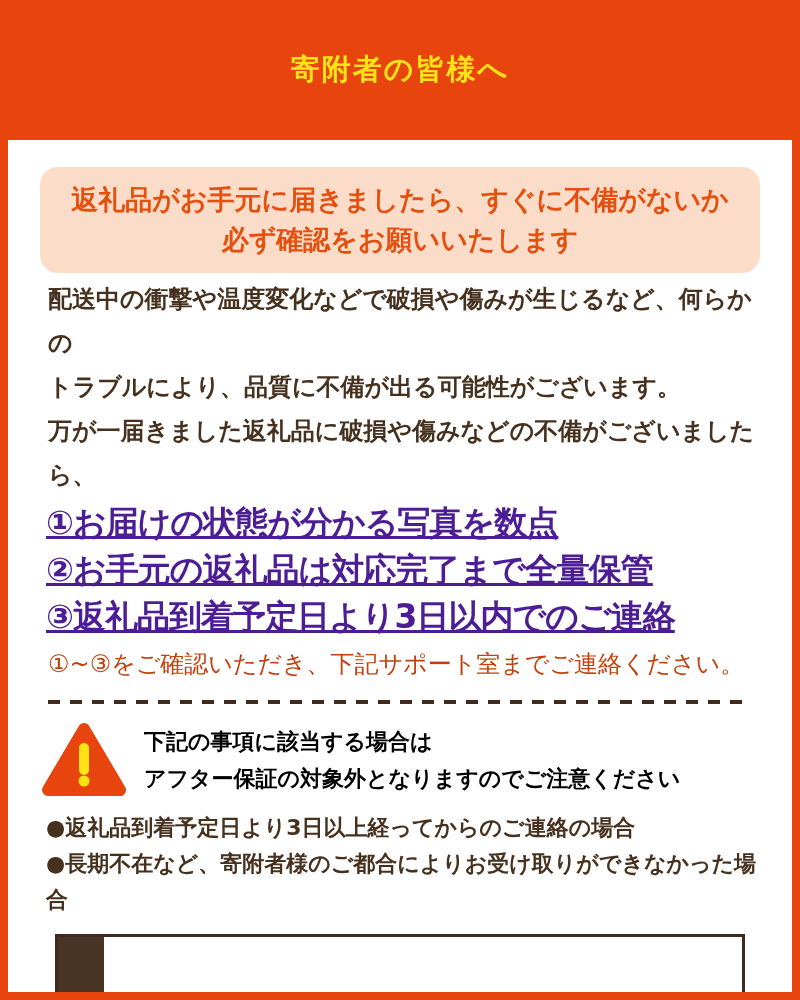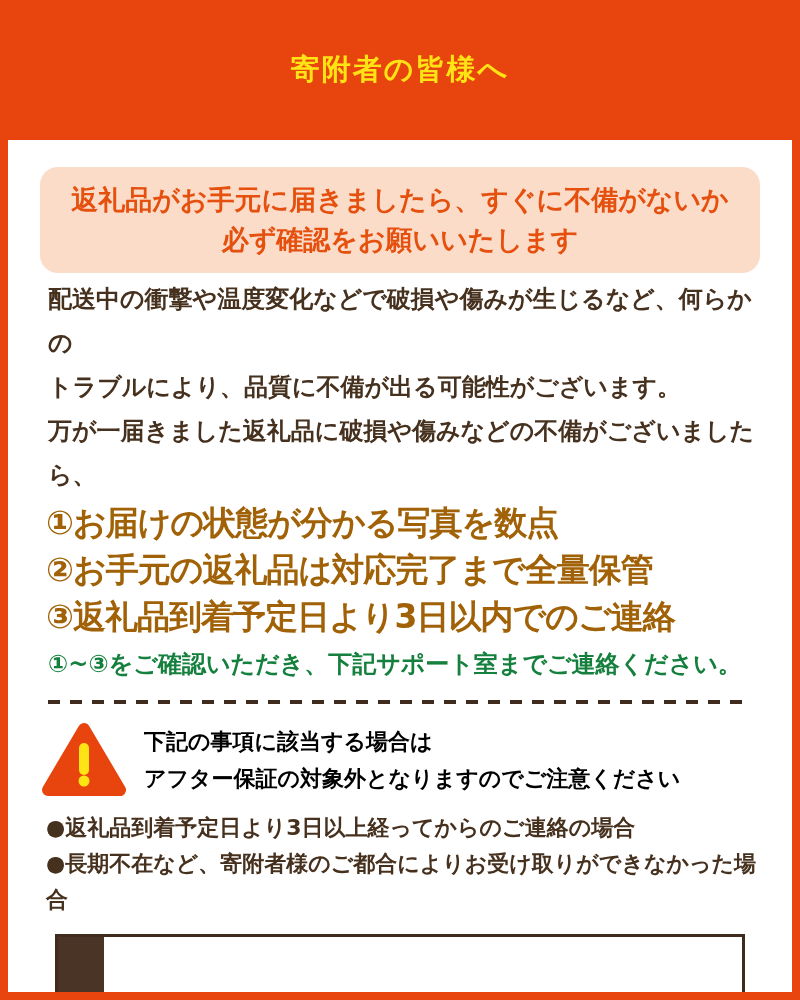--- a/index.html
+++ b/index.html
@@ -39,26 +39,27 @@
   }
   .notice-line {
     color: #E5500E; font-size: 27px; font-weight: bold; line-height: 40px;
   }
   .paragraph { margin: 4px 0 0 8px; }
   .paragraph-line {
     color: #46301E; font-size: 24px; font-weight: bold; line-height: 44px;
   }
   .numbered { margin: 2px 0 0 6px; }
   .numbered-line {
-    color: #a16207; font-size: 33px; font-weight: bold; line-height: 47px;
+    color: #4c1d95; font-size: 33px; font-weight: bold; line-height: 47px;
     letter-spacing: -1px;
+    text-decoration: underline;
   }
   .confirm-line {
     margin: 8px 0 0 8px;
-    color: #15803d; font-size: 24px; font-weight: bold;
+    color: #c2410c; font-size: 24px; font-weight: normal;
   }
   .dashed-divider {
     margin: 20px 0 0 8px; height: 4px; width: 704px;
     background: repeating-linear-gradient(90deg, #402C1E 0 12px, transparent 12px 22px);
   }
   .warning-row {
     margin: 18px 0 0 2px;
     display: flex; align-items: center; gap: 18px;
   }
   .warning-icon { width: 84px; height: 76px; flex: 0 0 auto; }

